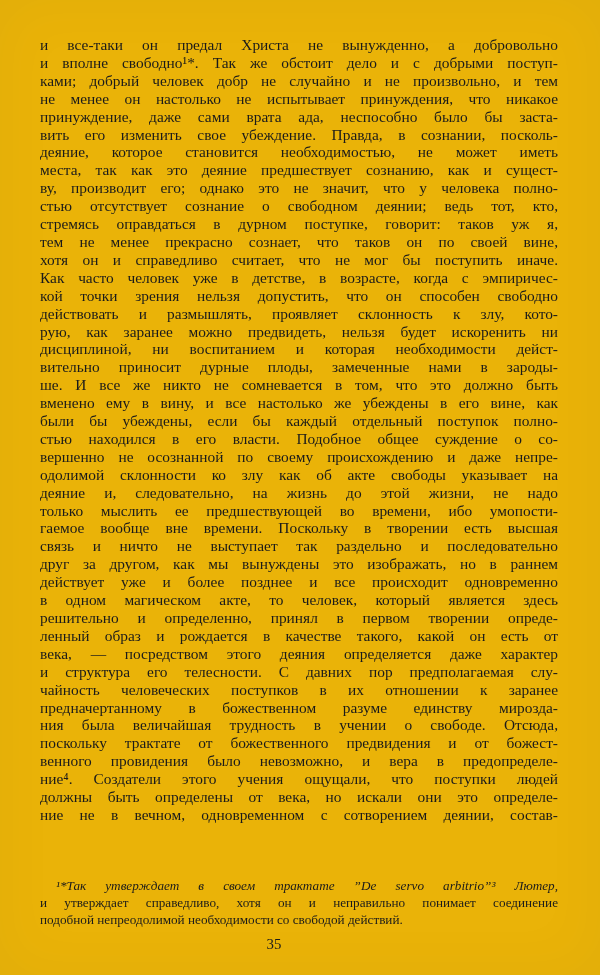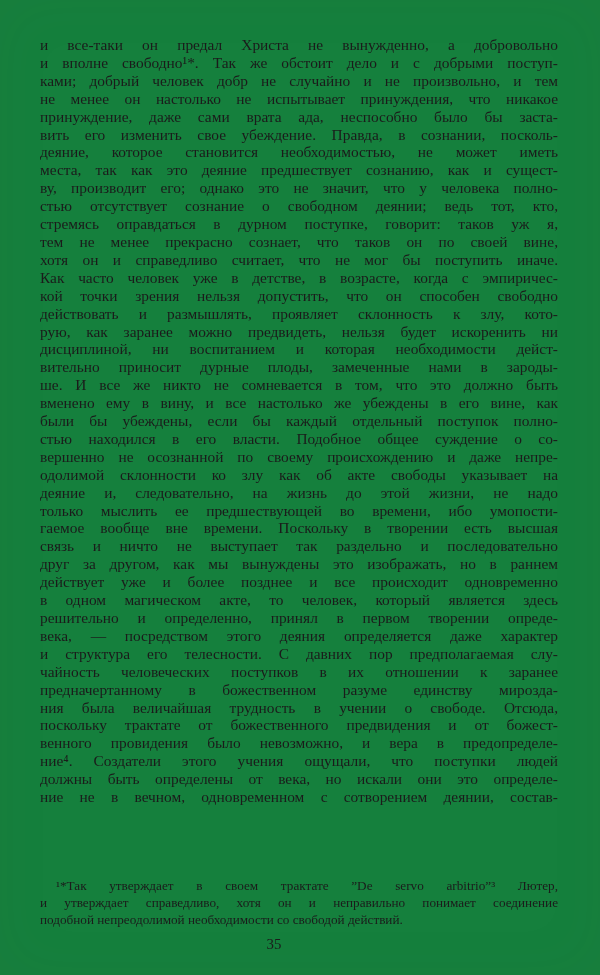--- a/index.html
+++ b/index.html
@@ -5,21 +5,21 @@
   * { margin: 0; padding: 0; box-sizing: border-box; }
   html, body { width: 600px; height: 975px; }
   body {
     font-family: "Liberation Serif", "DejaVu Serif", serif;
     background: #f7f6f2;
   }
   .page {
     position: relative;
     width: 600px;
     height: 975px;
-    background: #15803d;
+    background: #eab308;
     color: #1b1b1b;
     box-shadow: inset 0 0 60px rgba(90,85,70,0.06);
     overflow: hidden;
   }
   .body-text {
     position: absolute;
     top: 36px;
     left: 40px;
     width: 518px;
     font-size: 15.4px;
@@ -32,21 +32,21 @@
     white-space: normal;
   }
   .footnote {
     position: absolute;
     top: 877px;
     left: 40px;
     width: 518px;
     font-size: 13.2px;
     line-height: 17px;
   }
-  .footnote .line:first-child { text-indent: 16px; }
+  .footnote .line:first-child { text-indent: 16px; font-style: italic; }
   .footnote .line:last-child { text-align-last: left; -moz-text-align-last: left; }
   .page-number {
     position: absolute;
     top: 936px;
     left: 0;
     width: 548px;
     text-align: center;
     font-size: 14.8px;
     color: #1b1b1b;
   }
@@ -83,20 +83,21 @@
       <div class="line">вершенно не осознанной по своему происхождению и даже непре-</div>
       <div class="line">одолимой склонности ко злу как об акте свободы указывает на</div>
       <div class="line">деяние и, следовательно, на жизнь до этой жизни, не надо</div>
       <div class="line">только мыслить ее предшествующей во времени, ибо умопости-</div>
       <div class="line">гаемое вообще вне времени. Поскольку в творении есть высшая</div>
       <div class="line">связь и ничто не выступает так раздельно и последовательно</div>
       <div class="line">друг за другом, как мы вынуждены это изображать, но в раннем</div>
       <div class="line">действует уже и более позднее и все происходит одновременно</div>
       <div class="line">в одном магическом акте, то человек, который является здесь</div>
       <div class="line">решительно и определенно, принял в первом творении опреде-</div>
+      <div class="line">ленный образ и рождается в качестве такого, какой он есть от</div>
       <div class="line">века, — посредством этого деяния определяется даже характер</div>
       <div class="line">и структура его телесности. С давних пор предполагаемая слу-</div>
       <div class="line">чайность человеческих поступков в их отношении к заранее</div>
       <div class="line">предначертанному в божественном разуме единству мирозда-</div>
       <div class="line">ния была величайшая трудность в учении о свободе. Отсюда,</div>
       <div class="line">поскольку трактате от божественного предвидения и от божест-</div>
       <div class="line">венного провидения было невозможно, и вера в предопределе-</div>
       <div class="line">ние⁴. Создатели этого учения ощущали, что поступки людей</div>
       <div class="line">должны быть определены от века, но искали они это определе-</div>
       <div class="line">ние не в вечном, одновременном с сотворением деянии, состав-</div>

